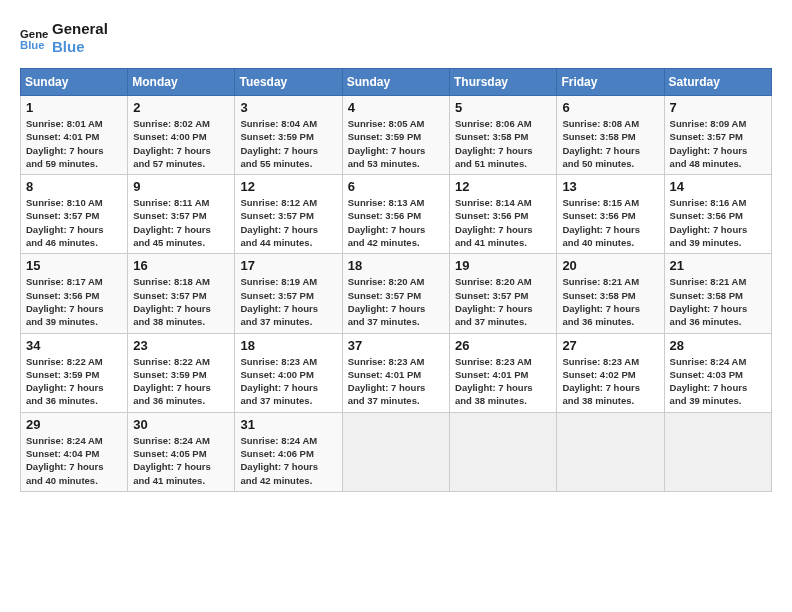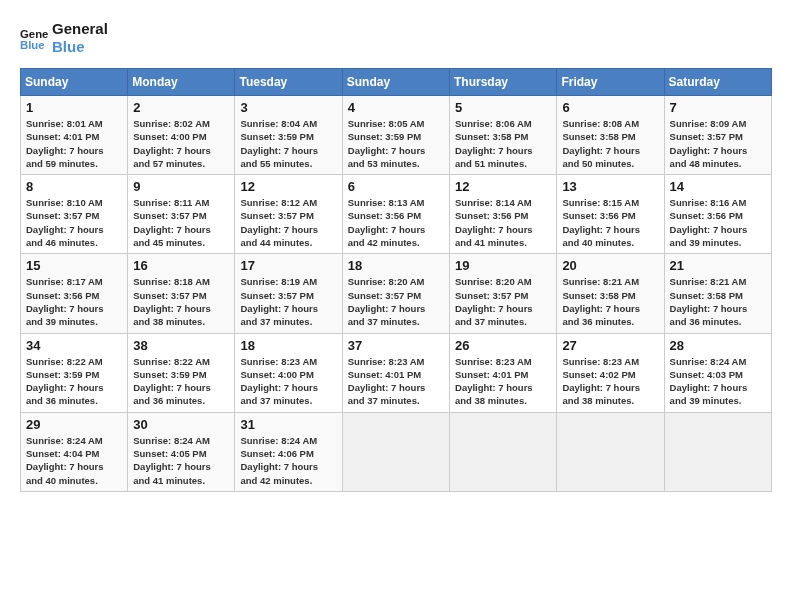--- a/index.html
+++ b/index.html
@@ -293,21 +293,21 @@
       <tr>
         <td>
         <span class="day-num">34</span>
         <div class="day-info">
           Sunrise: 8:22 AM<br>
           Sunset: 3:59 PM<br>
           Daylight: 7 hours and 36 minutes.
         </div>
       </td>
         <td>
-        <span class="day-num">38</span>
+        <span class="day-num">23</span>
         <div class="day-info">
           Sunrise: 8:22 AM<br>
           Sunset: 3:59 PM<br>
           Daylight: 7 hours and 36 minutes.
         </div>
       </td>
         <td>
         <span class="day-num">18</span>
         <div class="day-info">
           Sunrise: 8:23 AM<br>

